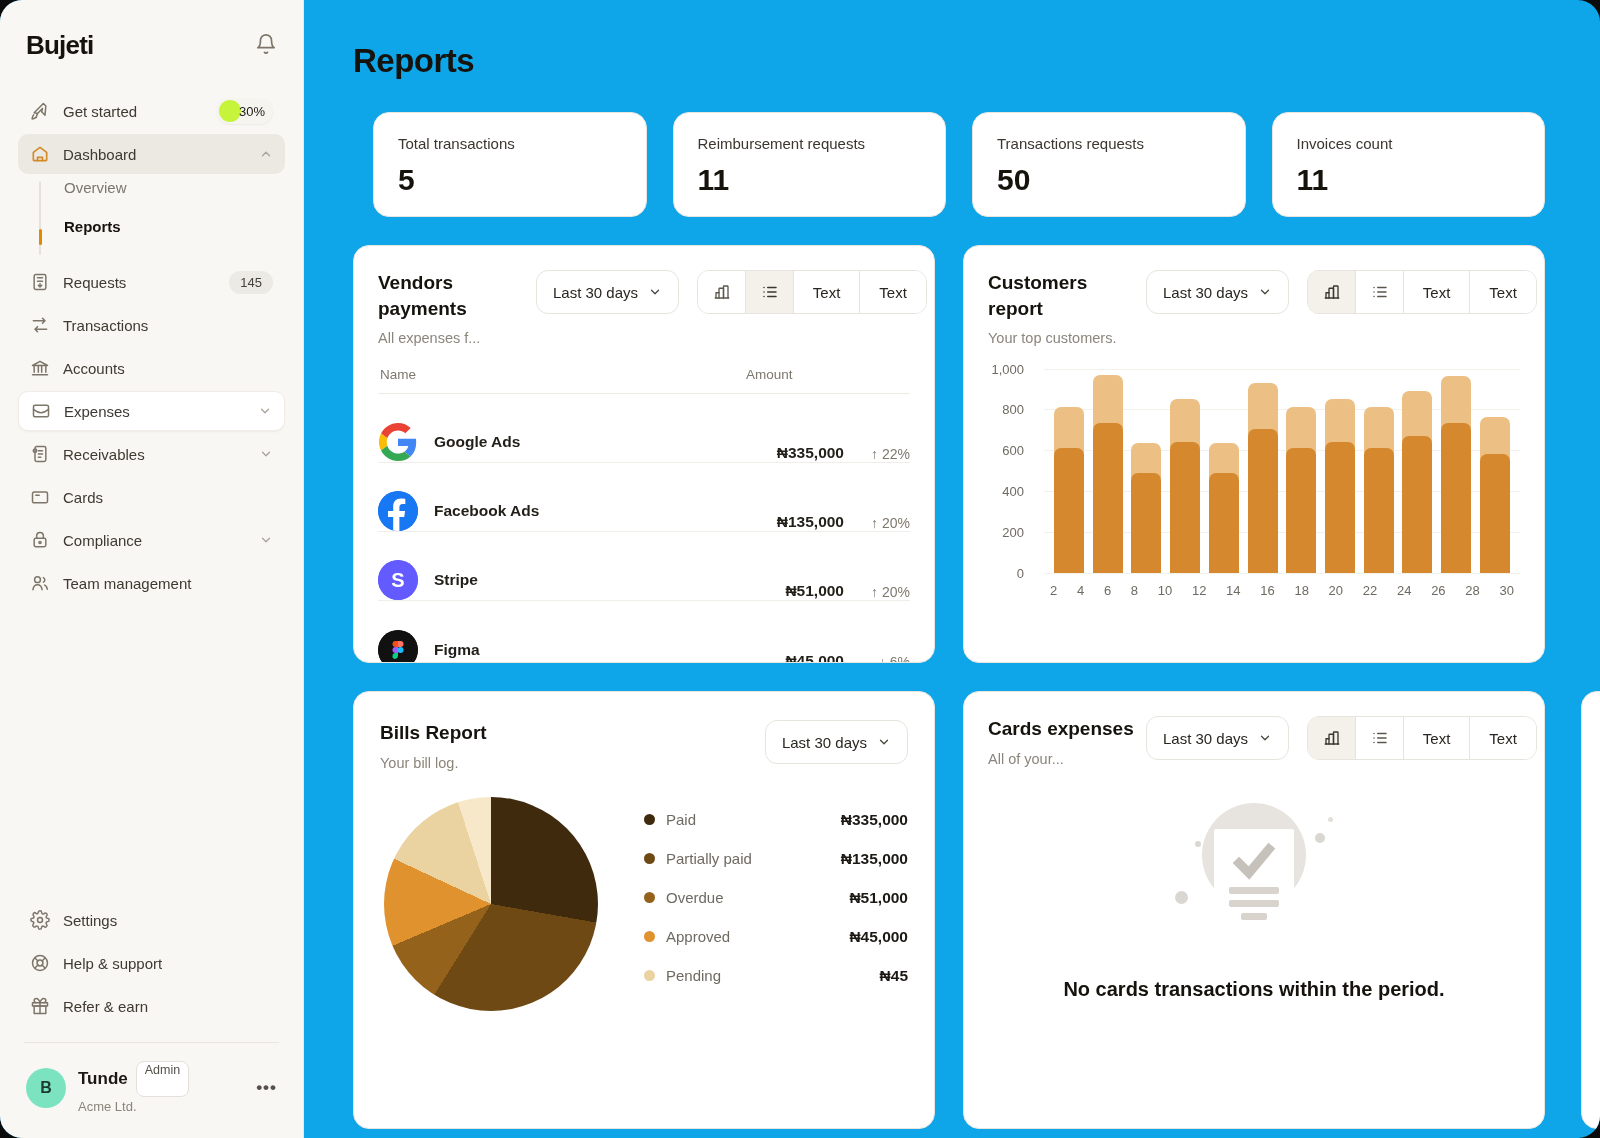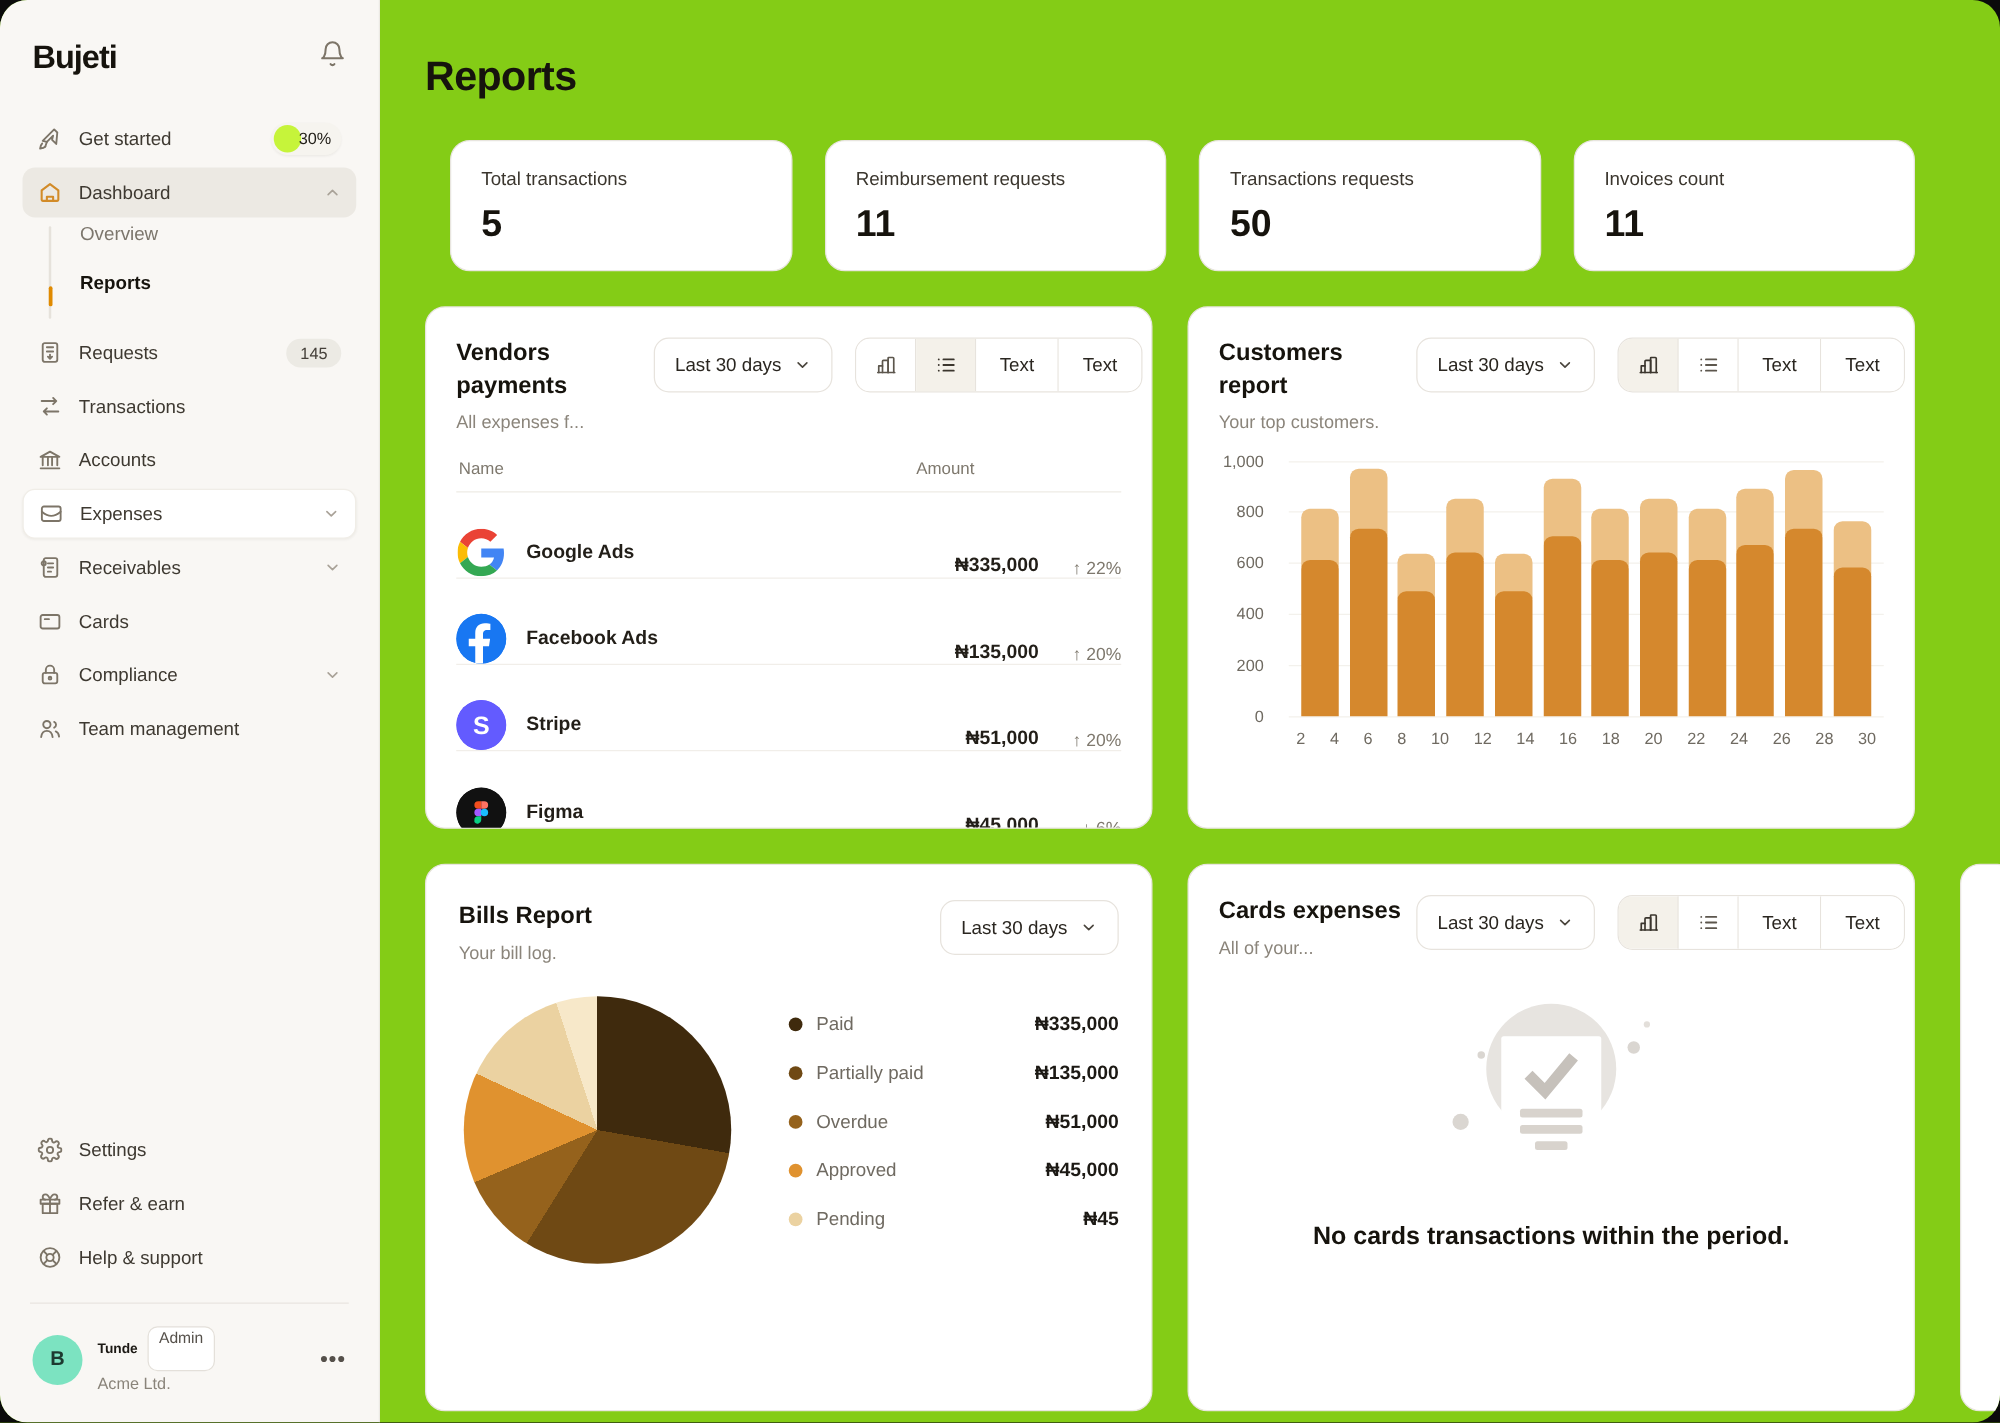--- a/index.html
+++ b/index.html
@@ -1,18 +1,18 @@
 <!DOCTYPE html>
 <html><head>
 <meta charset="utf-8">
 <style>
   * { margin:0; padding:0; box-sizing:border-box; }
   html,body { background:#0b0b0b; }
   body { font-family:"Liberation Sans","DejaVu Sans",sans-serif; color:#16130d; }
-  .screen { width:1600px; height:1138px; background:#84cc16; border-radius:22px; overflow:hidden; display:flex; }
+  .screen { width:1600px; height:1138px; background:#0ea5e9; border-radius:22px; overflow:hidden; display:flex;gap:13px; }
 
   
   .sidebar { width:304px; flex:none; background:#f9f7f4; border-right:1px solid #ecE9e4; padding:26px 18px 22px; display:flex; flex-direction:column; }
   .logo-row { display:flex; align-items:center; justify-content:space-between; padding:4px 8px 0; }
   .logo { font-size:26px; font-weight:800; letter-spacing:-0.8px; color:#16130d; }
   .bell { color:#7d7568; }
   nav { margin-top:30px; display:flex; flex-direction:column; gap:3px; }
   .nav-item { display:flex; align-items:center; gap:13px; height:40px; padding:0 12px; border-radius:10px; font-size:15px; color:#3e3931; cursor:pointer; }
   .nav-item .icn { color:#7d7568; flex:none; display:flex; }
   .nav-item.active-soft { background:#ece9e3; }
@@ -26,21 +26,21 @@
   .subnav { position:relative; margin:2px 0; }
   .subnav .guide { position:absolute; left:21px; top:2px; bottom:2px; width:2px; background:#e6e2db; border-radius:2px; }
   .sub-item { display:flex; align-items:flex-start; height:39px; padding-left:46px; font-size:15px; color:#7c766c; border-radius:10px; cursor:pointer; }
   .sub-item.current { color:#16130d; font-weight:700; }
   .subnav .tick { position:absolute; left:20.5px; top:50px; width:3px; height:16px; background:#e08a00; border-radius:3px; }
   .side-spacer { flex:1; }
   .side-divider { height:1px; background:#e9e5df; margin:16px 6px 14px; }
   .user-row { display:flex; align-items:center; gap:12px; padding:4px 8px 2px; }
   .avatar { width:40px; height:40px; border-radius:50%; background:#7ce3c1; color:#1d3a30; font-weight:700; font-size:16px; display:flex; align-items:center; justify-content:center; flex:none; }
   .user-name-line { display:flex; align-items:center; gap:8px; }
-  .user-name { font-size:11px; font-weight:700; color:#1c1914; }
+  .user-name { font-size:17px; font-weight:700; color:#1c1914; }
   .role-pill { border:1px solid #e4e0da; background:#fff; border-radius:8px; padding:1px 8px 19px; font-size:12.5px; color:#55504a; }
   .user-company { font-size:13px; color:#8a847a; margin-top:2px; }
   .user-menu { margin-left:auto; color:#55504a; font-size:17px; font-weight:700; letter-spacing:1px; cursor:pointer; }
 
   
   .main { flex:1; padding:30px 0 0 36px; position:relative; overflow:hidden; }
   .page-title { font-size:33px; font-weight:750; letter-spacing:-0.5px; margin:12px 0 32px; }
   .content { width:1192px; }
 
   .stats-row { display:grid; grid-template-columns:repeat(4,1fr); gap:26px;padding-left:20px; }
@@ -281,38 +281,38 @@
           <svg width="20" height="20" viewBox="0 0 24 24" fill="none" stroke="currentColor" stroke-width="1.8" stroke-linecap="round" stroke-linejoin="round">
               <circle cx="12" cy="12" r="3"></circle>
               <path d="M19.4 15a1.7 1.7 0 0 0 .3 1.9l.1.1a2 2 0 1 1-2.9 2.9l-.1-.1a1.7 1.7 0 0 0-1.9-.3 1.7 1.7 0 0 0-1 1.5V21a2 2 0 1 1-4 0v-.1a1.7 1.7 0 0 0-1-1.6 1.7 1.7 0 0 0-1.9.3l-.1.1a2 2 0 1 1-2.9-2.9l.1-.1a1.7 1.7 0 0 0 .3-1.9 1.7 1.7 0 0 0-1.5-1H3a2 2 0 1 1 0-4h.1a1.7 1.7 0 0 0 1.6-1 1.7 1.7 0 0 0-.3-1.9l-.1-.1a2 2 0 1 1 2.9-2.9l.1.1a1.7 1.7 0 0 0 1.9.3H9a1.7 1.7 0 0 0 1-1.5V3a2 2 0 1 1 4 0v.1a1.7 1.7 0 0 0 1 1.5 1.7 1.7 0 0 0 1.9-.3l.1-.1a2 2 0 1 1 2.9 2.9l-.1.1a1.7 1.7 0 0 0-.3 1.9V9a1.7 1.7 0 0 0 1.5 1H21a2 2 0 1 1 0 4h-.1a1.7 1.7 0 0 0-1.5 1z"></path>
             </svg>
         </span>
         <span>Settings</span>
       </div>
       <div class="nav-item">
         <span class="icn">
           <svg width="20" height="20" viewBox="0 0 24 24" fill="none" stroke="currentColor" stroke-width="1.8" stroke-linecap="round" stroke-linejoin="round">
+              <circle cx="12" cy="12" r="9"></circle>
+              <circle cx="12" cy="12" r="3.5"></circle>
+              <path d="M6 6l3.5 3.5M18 6l-3.5 3.5M18 18l-3.5-3.5M6 18l3.5-3.5"></path>
+            </svg>
+        </span>
+        <span>Help &amp; support</span>
+      </div>
+      <div class="nav-item">
+        <span class="icn">
+          <svg width="20" height="20" viewBox="0 0 24 24" fill="none" stroke="currentColor" stroke-width="1.8" stroke-linecap="round" stroke-linejoin="round">
               <rect x="3" y="8" width="18" height="4"></rect>
               <rect x="5" y="12" width="14" height="9"></rect>
               <path d="M12 8v13"></path>
               <path d="M12 8s-1.5-5-4.5-5a2.5 2.5 0 0 0 0 5"></path>
               <path d="M12 8s1.5-5 4.5-5a2.5 2.5 0 0 1 0 5"></path>
             </svg>
         </span>
         <span>Refer &amp; earn</span>
-      </div>
-      <div class="nav-item">
-        <span class="icn">
-          <svg width="20" height="20" viewBox="0 0 24 24" fill="none" stroke="currentColor" stroke-width="1.8" stroke-linecap="round" stroke-linejoin="round">
-              <circle cx="12" cy="12" r="9"></circle>
-              <circle cx="12" cy="12" r="3.5"></circle>
-              <path d="M6 6l3.5 3.5M18 6l-3.5 3.5M18 18l-3.5-3.5M6 18l3.5-3.5"></path>
-            </svg>
-        </span>
-        <span>Help &amp; support</span>
       </div>
     </nav>
 
     <div class="side-divider"></div>
 
     <div class="user-row">
       <div class="avatar">B</div>
       <div>
         <div class="user-name-line">
           <span class="user-name">Tunde</span>

